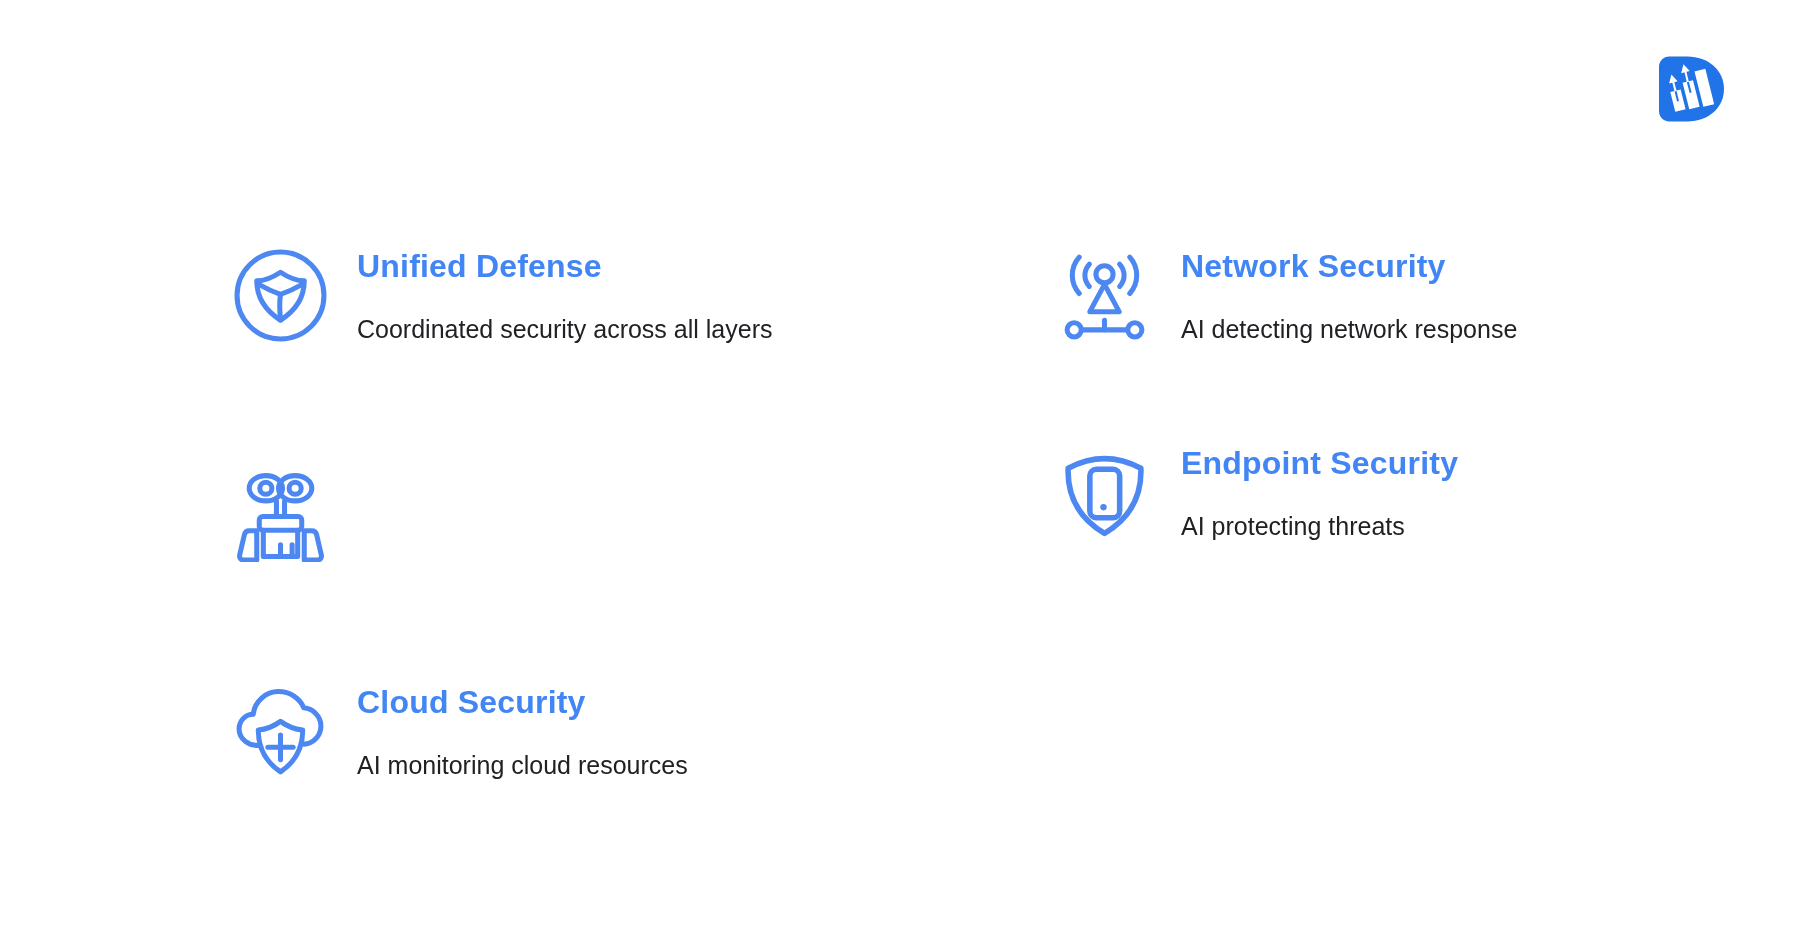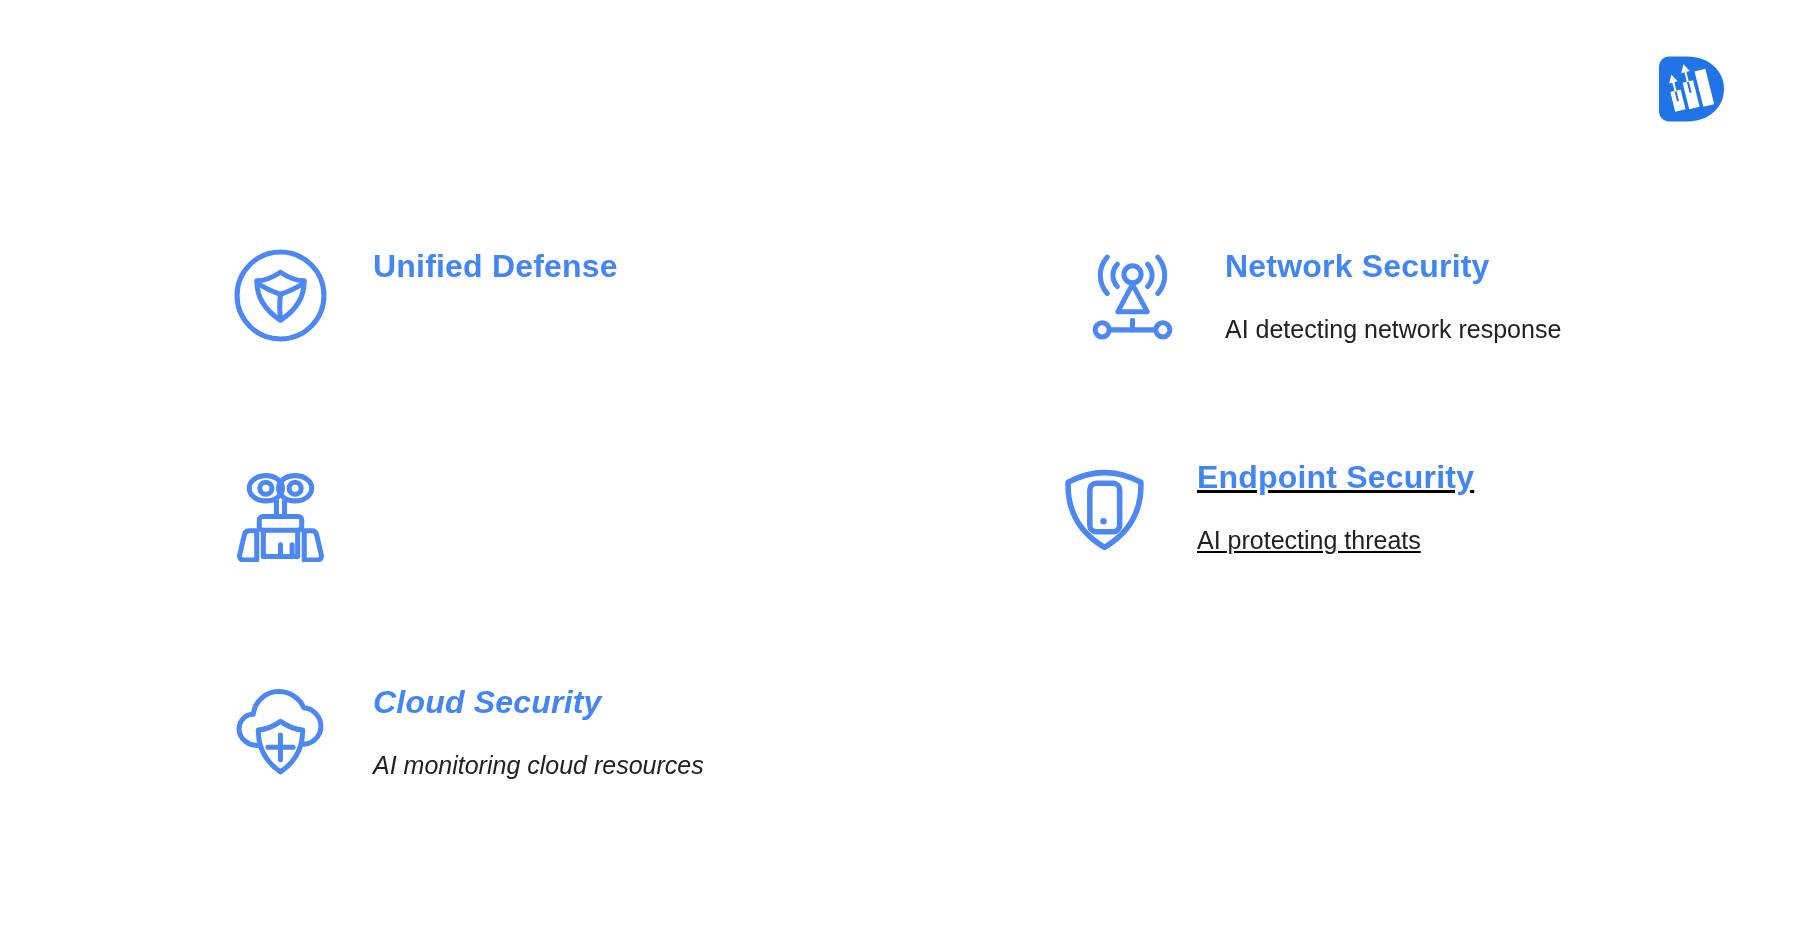--- a/index.html
+++ b/index.html
@@ -18,21 +18,21 @@
   .logo{
     position:absolute;
     left:1659px;top:56px;
     width:65px;height:66px;
   }
   .logo svg{display:block;width:100%;height:100%;}
   .feature{
     position:absolute;
     display:flex;
     align-items:flex-start;
-    gap:44px;
+    gap:28px;
   }
   .feature .icon{
     width:97px;height:97px;
     flex:0 0 97px;
   }
   .feature .icon svg{
     display:block;width:97px;height:97px;
     stroke:var(--icon-blue,#4d88f2);
     fill:none;
     stroke-linecap:round;
@@ -54,24 +54,24 @@
     white-space:nowrap;
   }
   .feature .desc{
     font-size:25px;
     font-weight:400;
     line-height:30px;
     color:var(--body-text,#202124);
     white-space:nowrap;
   }
   #feature-0{left:232px;top:247px;}
-  #feature-1{left:1084px;top:247px;}
+  #feature-1{left:1056px;top:247px;}
   #feature-2{left:232px;top:465px;}
-  #feature-3{left:1056px;top:458px;text-decoration:underline;}
-  #feature-4{left:232px;top:683px;font-style:italic;}
+  #feature-3{left:1056px;top:444px;}
+  #feature-4{left:232px;top:683px;}
 </style>
 </head>
 <body>
 
 <div class="slide">
 
   <div class="logo">
     <span>
       <svg viewBox="0 0 64 64" xmlns="http://www.w3.org/2000/svg">
         <path d="M0,10 C0,4.5 4.5,0 10,0 H28 C48.5,0 64,13.5 64,32 C64,50.5 48.5,64 28,64 H10 C4.5,64 0,59.5 0,54 Z" fill="#2173e8"></path>
@@ -95,20 +95,21 @@
       <svg viewBox="0 0 96 96" stroke-width="5">
         <circle cx="48" cy="48" r="43"></circle>
         <path d="M48,25 C57,31 66,33.5 71.5,33.5 C71.5,47 66,61 48,72.5 C30,61 24.5,47 24.5,33.5 C30,33.5 39,31 48,25 Z"></path>
         <path d="M26.5,37 C36,42.5 42.5,45 48,47"></path>
         <path d="M69.5,37 C60,42.5 53.5,45 48,47"></path>
         <path d="M48,72 C47,62 47,53.5 48,47"></path>
       </svg>
     </div>
     <div class="txt">
       <div class="title">Unified Defense</div>
+      <div class="desc">Coordinated security across all layers</div>
     </div>
   </div>
 
   <div class="feature" id="feature-1">
     <div class="icon">
       <svg viewBox="0 0 96 96" stroke-width="5">
         <circle cx="48" cy="27" r="8.5"></circle>
         <path d="M48,37 L62.5,64 H33.5 Z"></path>
         <path d="M23,10 A27,27 0 0 0 23,46"></path>
         <path d="M33,17 A16,16 0 0 0 33,39"></path>

